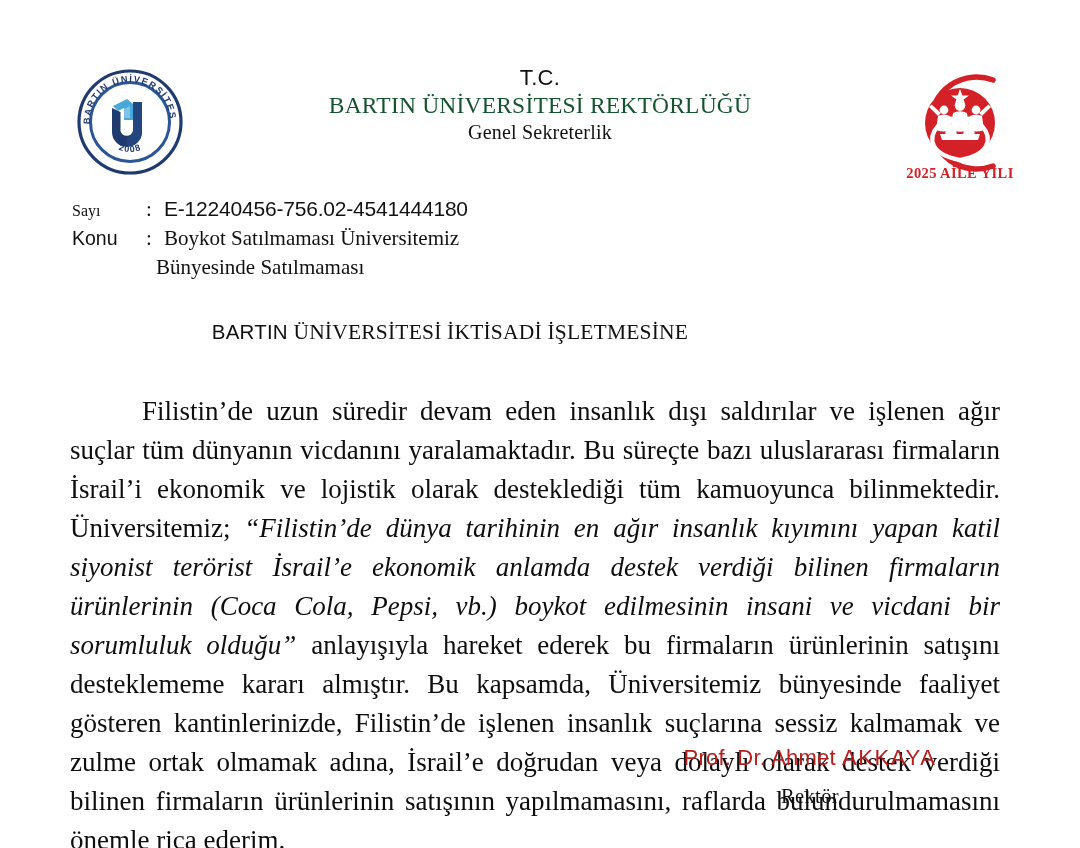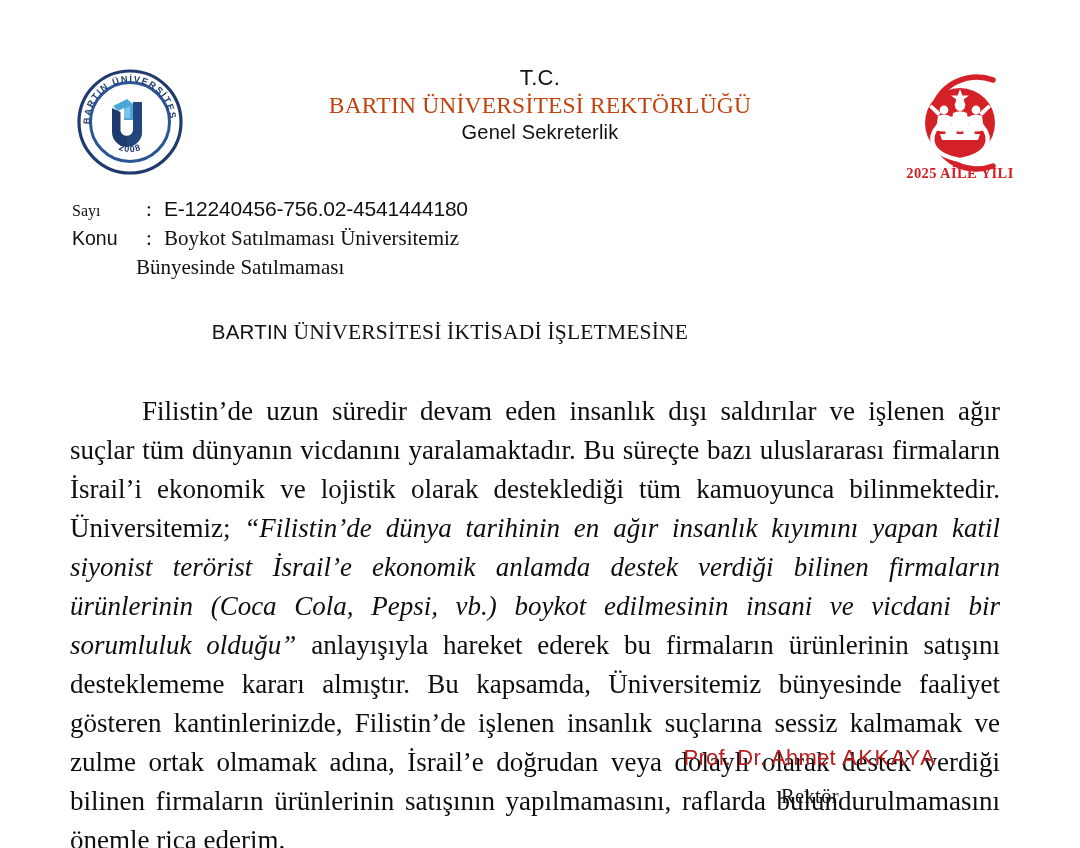--- a/index.html
+++ b/index.html
@@ -61,25 +61,25 @@
     font-family: "Liberation Sans", sans-serif;
     font-size: 22px;
     letter-spacing: 0.3px;
     color: #111;
     text-align: center;
   }
   .hdr-main {
     font-family: "Liberation Serif", serif;
     font-size: 23.5px;
     letter-spacing: 0.2px;
-    color: #c2410c;
+    color: #14532d;
     margin-top: 1px;
   }
   .hdr-sub {
-    font-family: Liberation Sans, sans-serif;
+    font-family: Liberation Serif, serif;
     font-size: 20px;
     letter-spacing: 0.2px;
     color: #111;
     margin-top: 3px;
   }
 
   
   .meta {
     position: absolute;
     left: 72px;
@@ -111,21 +111,21 @@
     font-family: "Liberation Serif", serif;
     font-size: 21px;
     white-space: nowrap;
   }
   .meta-value.sans {
     font-family: "Liberation Sans", sans-serif;
     font-size: 21px;
     letter-spacing: -0.2px;
   }
   .meta-cont {
-    margin-left: 64px;
+    margin-left: 84px;
     font-family: "Liberation Serif", serif;
     font-size: 21px;
     height: 29px;
   }
 
   
   .addressee {
     position: absolute;
     left: 0;
     top: 320px;

